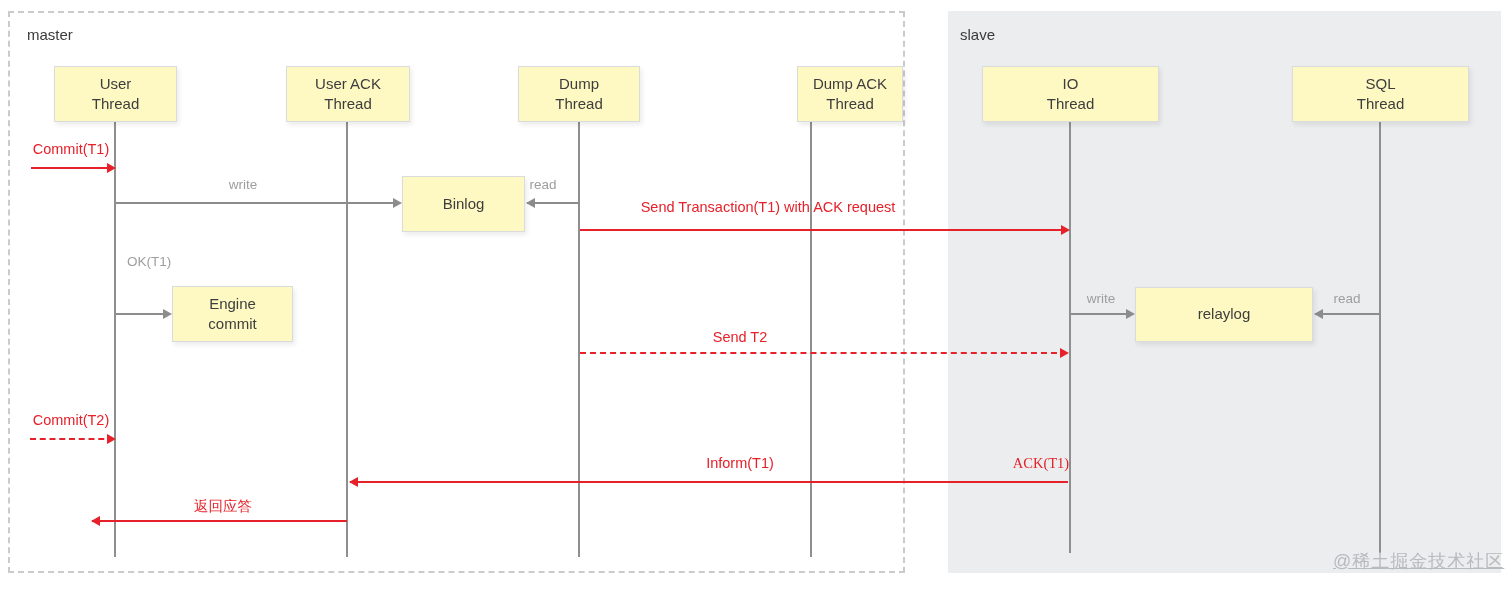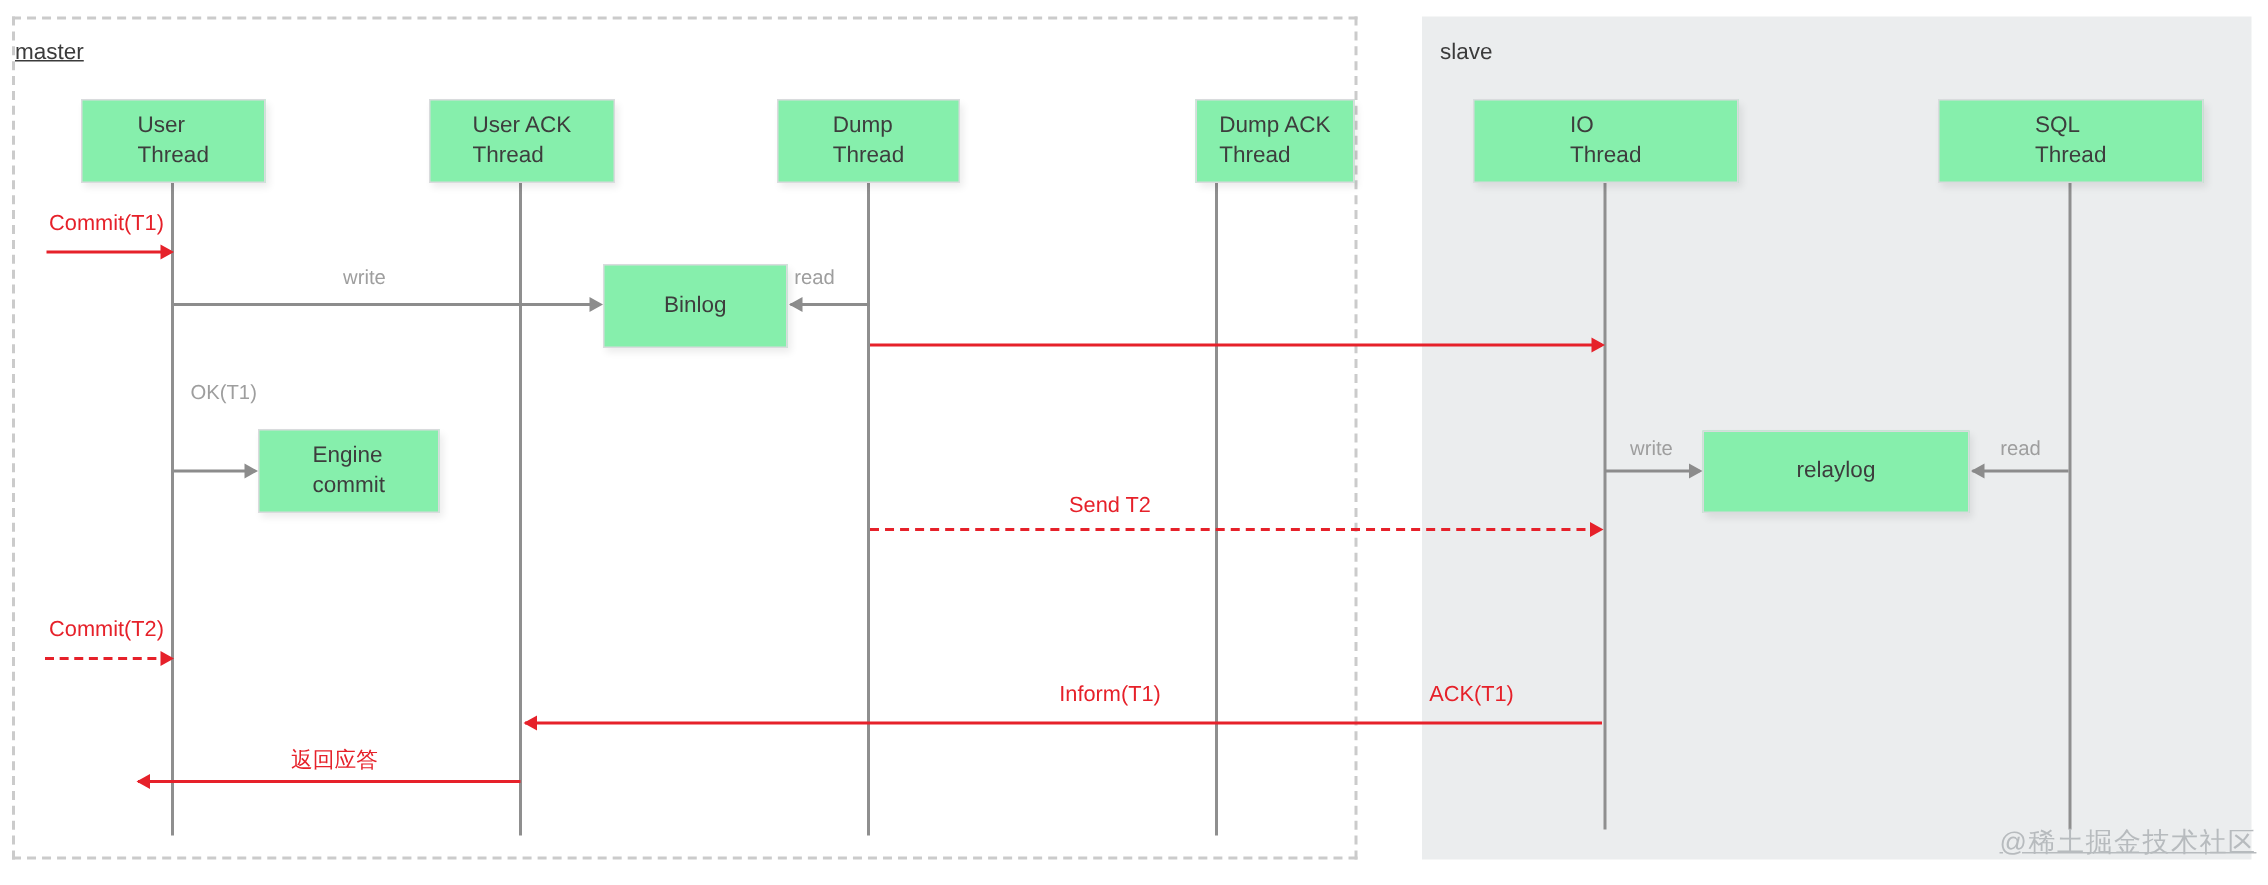--- a/index.html
+++ b/index.html
@@ -6,23 +6,23 @@
   body{font-family:"Liberation Sans", sans-serif;}
   #stage{position:relative;width:1512px;height:590px;background:#ffffff;overflow:hidden;}
 
   .region{position:absolute;box-sizing:border-box;}
   .region.master{border:2px dashed #cbcbcb;background:transparent;}
   .region.slave{background:#ebedee;}
   .region-label{position:absolute;font-size:15px;color:#3b3b3b;z-index:4;}
 
   .lifeline{position:absolute;width:2px;background:#8f8f8f;z-index:1;}
 
-  .box{position:absolute;box-sizing:border-box;background:#86efac;border:1px solid #d9dbdd;
+  .box{position:absolute;box-sizing:border-box;background:#fef9c3;border:1px solid #d9dbdd;
        box-shadow:2px 3px 5px rgba(0,0,0,0.08);display:flex;align-items:center;justify-content:center;
-       text-align:left;white-space:pre-line;font-size:15px;line-height:1.35;color:#3d3d3d;z-index:3;}
+       text-align:center;white-space:pre-line;font-size:15px;line-height:1.35;color:#3d3d3d;z-index:3;}
   .box.red-text{color:#e6212a;font-size:14.5px;}
 
   .arrow{position:absolute;height:0;z-index:2;}
   .arrow.solid-red{border-top:2px solid #e6212a;}
   .arrow.dashed-red{border-top:2px dashed #e6212a;}
   .arrow.solid-gray{border-top:2px solid #8c8c8c;}
   .ah{position:absolute;width:0;height:0;border-top:5px solid transparent;border-bottom:5px solid transparent;top:-6px;}
   .ah.right{right:-2px;border-left:9px solid #8c8c8c;}
   .ah.left{left:-1px;border-right:9px solid #8c8c8c;}
   .ah.red.right{border-left-color:#e6212a;}
@@ -35,21 +35,21 @@
 
   .watermark{position:absolute;color:#b7bbbe;font-size:18px;letter-spacing:1px;z-index:4;text-decoration:underline;}
 </style>
 </head>
 <body>
 
 <div id="stage">
 
   <div class="region master" style="left:8px;top:11px;width:897px;height:562px;"></div>
   <div class="region slave" style="left:948px;top:11px;width:553px;height:562px;"></div>
-  <span class="region-label" style="left:10px;top:26px;text-decoration:underline;">master</span>
+  <span class="region-label" style="left:27px;top:26px;">master</span>
   <span class="region-label" style="left:960px;top:26px;">slave</span>
 
   <div class="lifeline" style="left:114px;top:122px;height:435px;"></div>
   <div class="lifeline" style="left:346px;top:122px;height:435px;"></div>
   <div class="lifeline" style="left:578px;top:122px;height:435px;"></div>
   <div class="lifeline" style="left:810px;top:122px;height:435px;"></div>
   <div class="lifeline" style="left:1069px;top:122px;height:431px;"></div>
   <div class="lifeline" style="left:1379px;top:122px;height:431px;"></div>
 
   <div class="box" style="left:54px;top:66px;width:123px;height:56px;">User
@@ -110,24 +110,25 @@
       <span class="ah red left"></span>
     </div>
 
   <div class="arrow solid-red" style="left:92px;top:520px;width:255px;">
       <span class="ah red left"></span>
     </div>
 
   <span class="msg-label red" style="left:71px;top:141px;">Commit(T1)</span>
   <span class="msg-label gray" style="left:243px;top:177px;">write</span>
   <span class="msg-label gray" style="left:543px;top:177px;">read</span>
+  <span class="msg-label red" style="left:768px;top:199px;">Send Transaction(T1) with ACK request</span>
   <span class="msg-label gray noshift" style="left:127px;top:254px;">OK(T1)</span>
   <span class="msg-label gray" style="left:1101px;top:291px;">write</span>
   <span class="msg-label gray" style="left:1347px;top:291px;">read</span>
   <span class="msg-label red" style="left:740px;top:329px;">Send T2</span>
   <span class="msg-label red" style="left:71px;top:412px;">Commit(T2)</span>
   <span class="msg-label red" style="left:740px;top:455px;">Inform(T1)</span>
-  <span class="msg-label red" style="left:981px;top:455px;">ACK(T1)</span>
+  <span class="msg-label red" style="left:1041px;top:455px;font-family:Liberation Serif, serif;">ACK(T1)</span>
   <span class="msg-label red" style="left:223px;top:497px;">返回应答</span>
 
   <span class="watermark" style="left:1333px;top:549px;">@稀土掘金技术社区</span>
 
 </div>
 
 </body></html>

